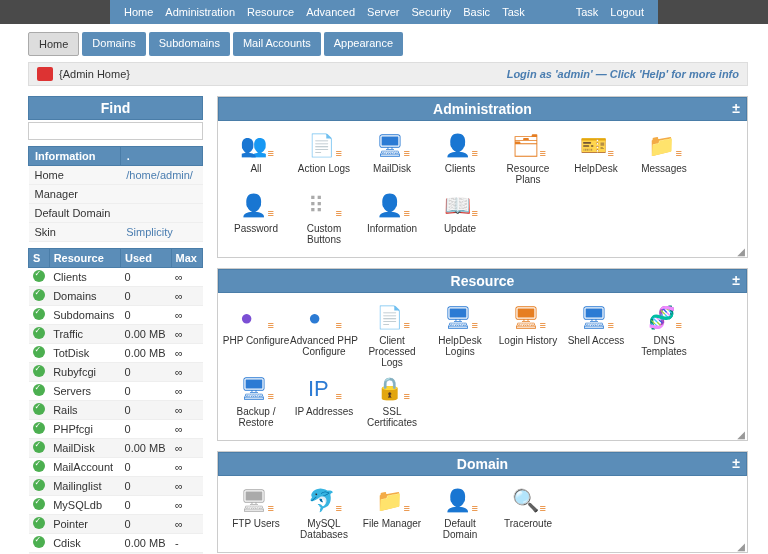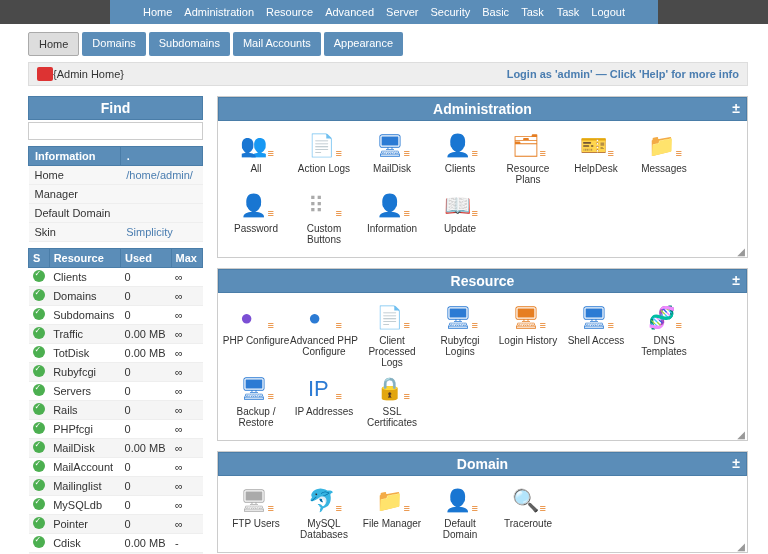--- a/index.html
+++ b/index.html
@@ -1,27 +1,27 @@
 <!DOCTYPE html>
 <html><head>
 <meta charset="utf-8">
 <style>
 * { box-sizing: border-box; margin: 0; padding: 0; }
 body { font-family: Arial, sans-serif; font-size: 11px; background: #fff; color: #333; }
 .topbar-outer { background: #4a4a4a; height: 24px; display: flex; align-items: center; }
-.topbar { background: #5b8db8; height: 24px; margin: 0 110px; display: flex; align-items: center; padding: 0 27px; flex: 1; }
+.topbar { background: #5b8db8; height: 24px; margin: 0 110px; display: flex; align-items: center; padding: 0 8px; flex: 1; }
 .topbar a { color: #fff; text-decoration: none; padding: 0 6px; font-size: 11px; }
 .topbar .spacer { flex: 1; }
 .container { padding: 8px 20px 8px 28px; }
 .tabs { display: flex; gap: 3px; margin-bottom: 6px; }
 .tab { background: #5b8db8; color: #fff; padding: 5px 10px; font-size: 11px; border-radius: 2px; cursor: pointer; }
 .tab.active { background: #ddd; color: #333; border: 1px solid #aaa; }
-.breadcrumb-bar { background: #eee; border: 1px solid #ddd; padding: 4px 8px; display: flex; align-items: center; }
+.breadcrumb-bar { background: #eee; border: 1px solid #ddd; padding: 4px 8px; display: flex; align-items: center; gap: 6px; }
 .bc-icon { width: 16px; height: 14px; background: #d33; border-radius: 2px; display: inline-block; }
-.breadcrumb-bar .right { margin-left: auto; color: #4a7db0; font-size: 11px; font-weight: bold; }
+.breadcrumb-bar .right { margin-left: auto; color: #4a7db0; font-size: 11px; font-weight: bold; font-style: italic; }
 .main { display: flex; gap: 14px; margin-top: 10px; }
 .left { width: 175px; flex-shrink: 0; }
 .right-col { flex: 1; }
 .panel-head { background: #5b8db8; color: #fff; font-weight: bold; text-align: center; padding: 3px; font-size: 14px; position: relative; border:1px solid #4a7da8;}
 .panel-head .collapse { position:absolute; right:6px; top:2px; color:#fff; font-weight:bold;}
 .find-input { width: 100%; border: 1px solid #ccc; height: 18px; margin-top: 2px; }
 table.info { width: 100%; border-collapse: collapse; margin-top: 6px; }
 table.info th { background: #5b8db8; color: #fff; text-align: left; padding: 3px 6px; font-size: 11px; font-weight: bold; border:1px solid #4a7da8;}
 table.info td { padding: 3px 6px; border-bottom: 1px solid #eee; background:#f7f7f7;}
 table.info td.link { color: #4a7db0; }
@@ -314,21 +314,21 @@
                 <span class="icon-main orange">📄</span>
                 <span class="icon-sub">≡</span>
               </div>
               <div>Client Processed Logs</div>
             </div>
             <div class="item">
               <div class="icon-box">
                 <span class="icon-main blue">🖥</span>
                 <span class="icon-sub">≡</span>
               </div>
-              <div>Rubyfcgi Logins</div>
+              <div>HelpDesk Logins</div>
             </div>
             <div class="item">
               <div class="icon-box">
                 <span class="icon-main orange">🖥</span>
                 <span class="icon-sub">≡</span>
               </div>
               <div>Login History</div>
             </div>
             <div class="item">
               <div class="icon-box">

